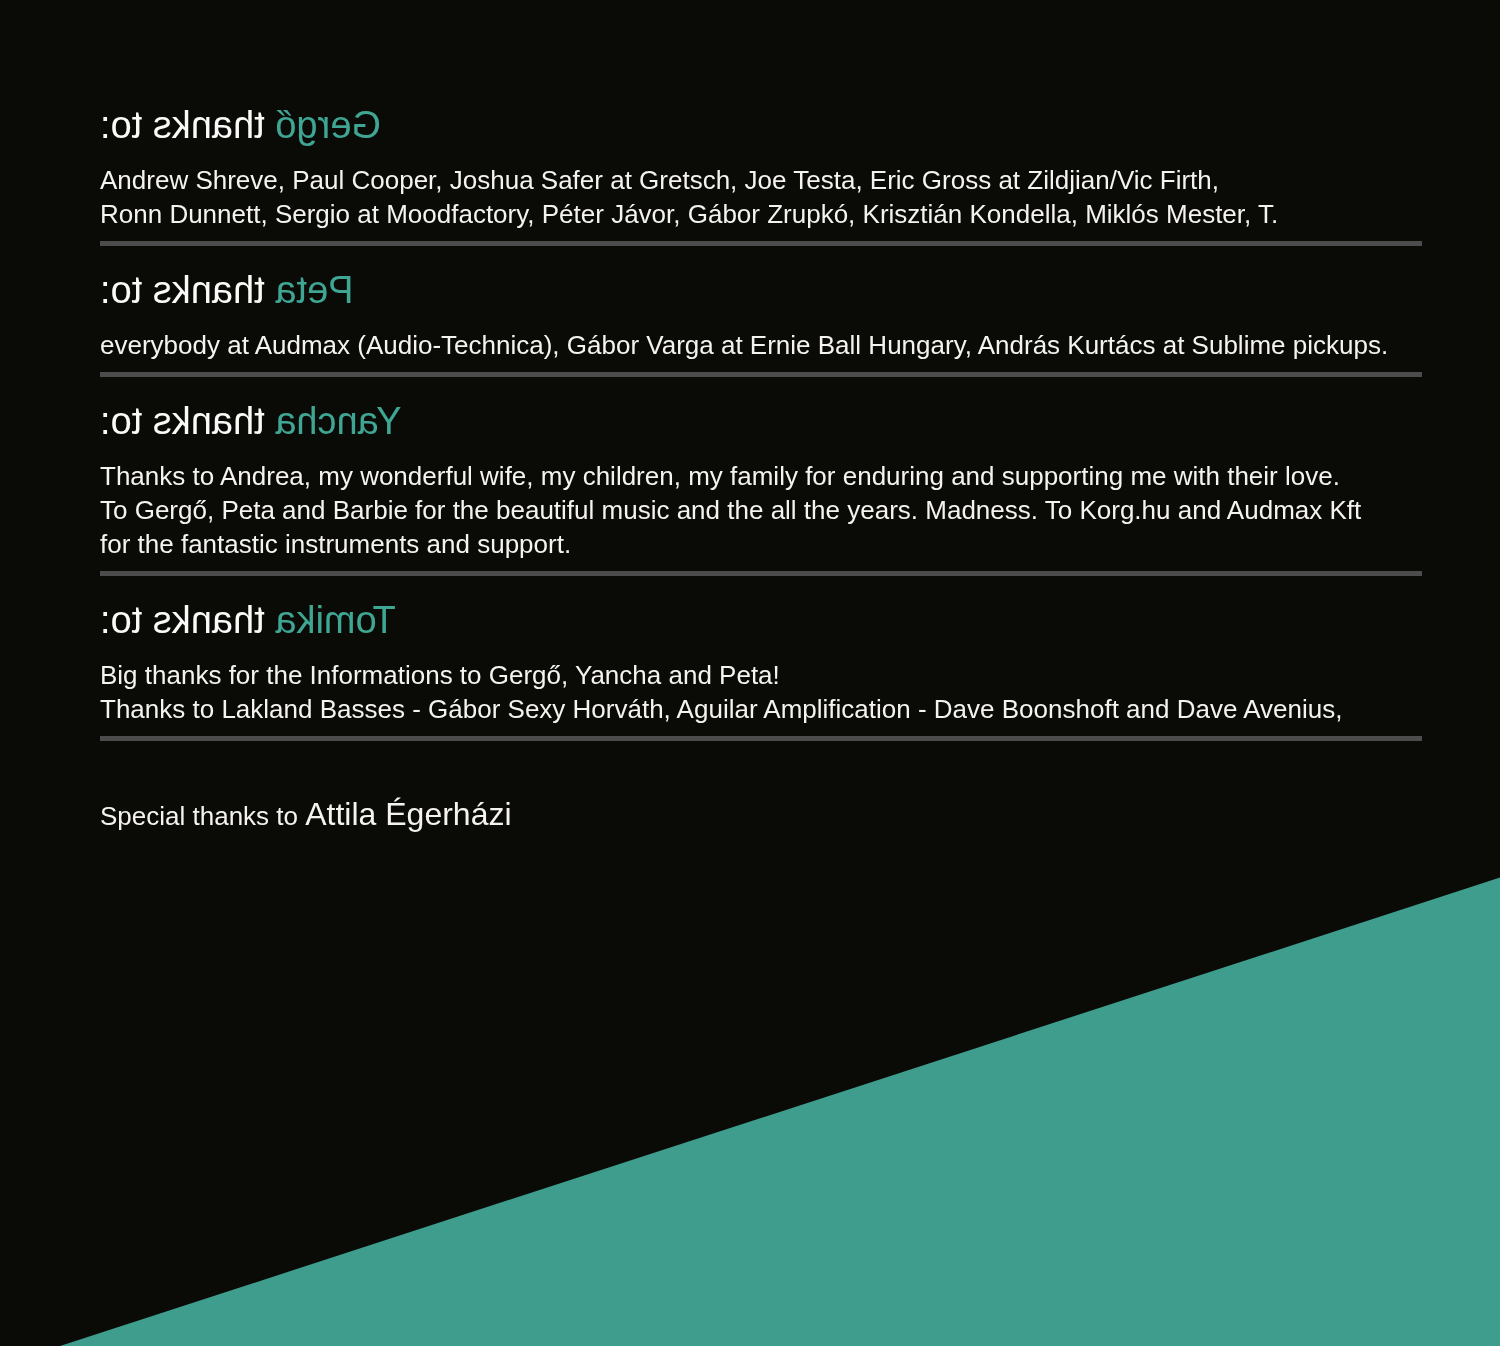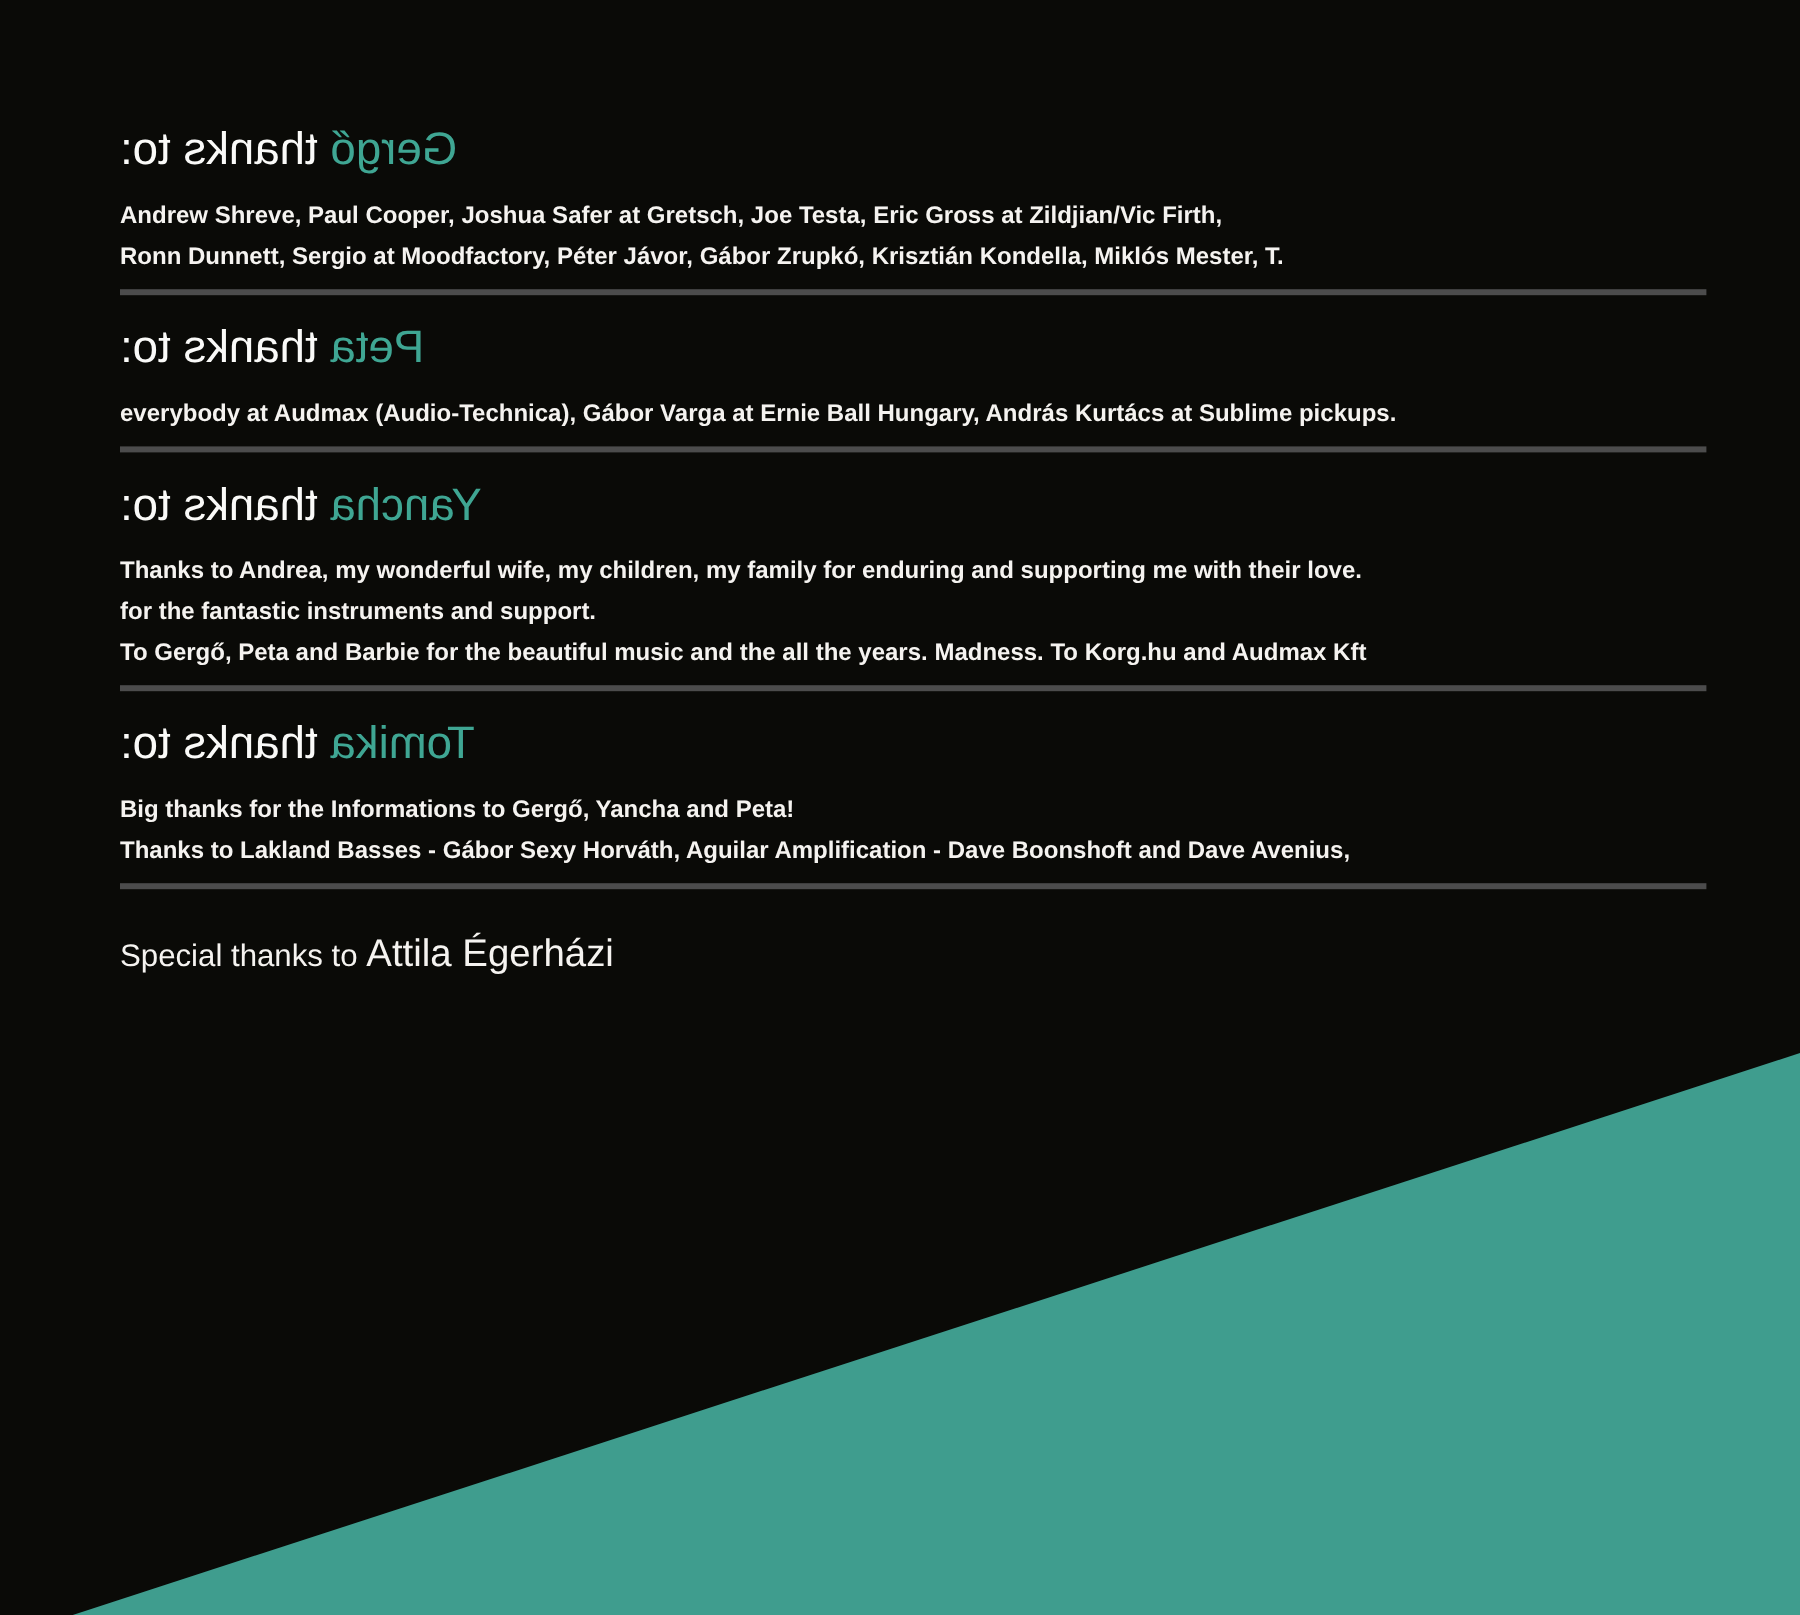--- a/index.html
+++ b/index.html
@@ -24,35 +24,35 @@
     font-weight: 400;
     color: #fafaf8;
   }
   .mirror {
     display: inline-block;
     transform: scaleX(-1);
   }
   .accent-name { color: #3fa693; }
   .section-text {
     margin: 0 0 10px 0;
-    font-size: 20px;
+    font-size: 26px;
     line-height: 34px;
-    font-weight: 700;
+    font-weight: 400;
     color: #f5f3f0;
   }
   .section-text .line { white-space: nowrap; }
   .divider {
     height: 5px;
     width: 1322px;
     background: #4c4c4c;
     margin: 0 0 22px 0;
   }
   .divider-last { margin-bottom: 0; }
   .footer-line {
-    margin-top: 35px;
+    margin-top: 55px;
     font-size: 26px;
     color: #f5f3f0;
   }
   .footer-name { font-size: 32px; }
   .triangle {
     position: absolute;
     z-index: 1;
     left: 0; top: 0;
     width: 1500px;
     height: 1346px;
@@ -86,22 +86,22 @@
       </div>
       <div class="divider"></div>
     </section>
 
     <section>
       <h2 class="section-heading">
         <span class="mirror"><span class="accent-name">Yancha</span><span> thanks to:</span></span>
       </h2>
       <div class="section-text">
         <div class="line">Thanks to Andrea, my wonderful wife, my children, my family for enduring and supporting me with their love.</div>
+        <div class="line">To Gergő, Peta and Barbie for the beautiful music and the all the years. Madness. To Korg.hu and Audmax Kft</div>
         <div class="line">for the fantastic instruments and support.</div>
-        <div class="line">To Gergő, Peta and Barbie for the beautiful music and the all the years. Madness. To Korg.hu and Audmax Kft</div>
       </div>
       <div class="divider"></div>
     </section>
 
     <section>
       <h2 class="section-heading">
         <span class="mirror"><span class="accent-name">Tomika</span><span> thanks to:</span></span>
       </h2>
       <div class="section-text">
         <div class="line">Big thanks for the Informations to Gergő, Yancha and Peta!</div>

